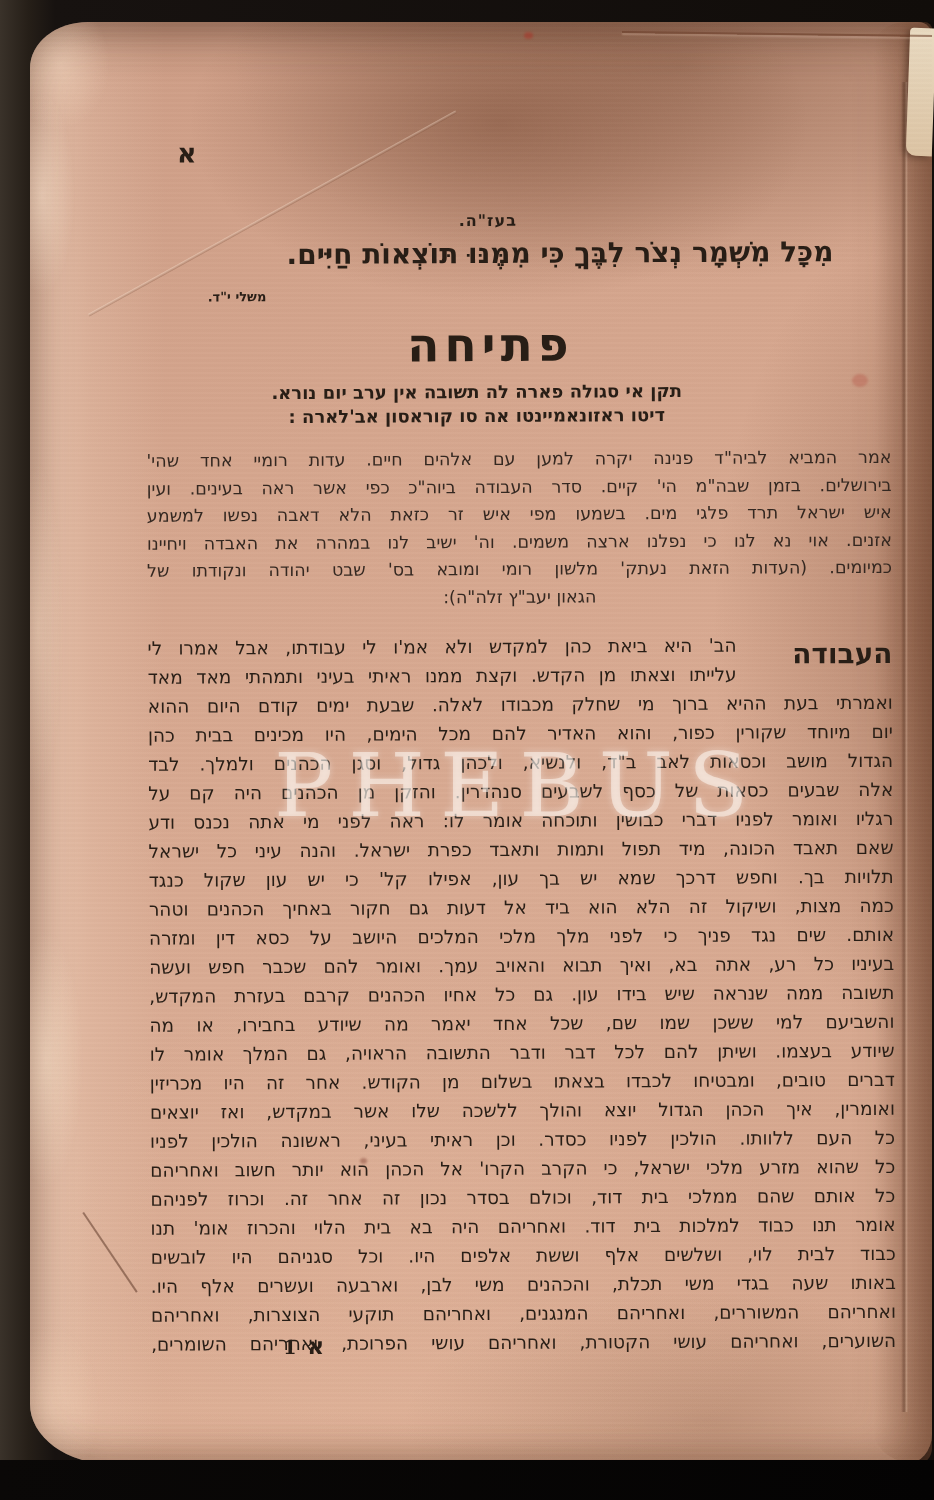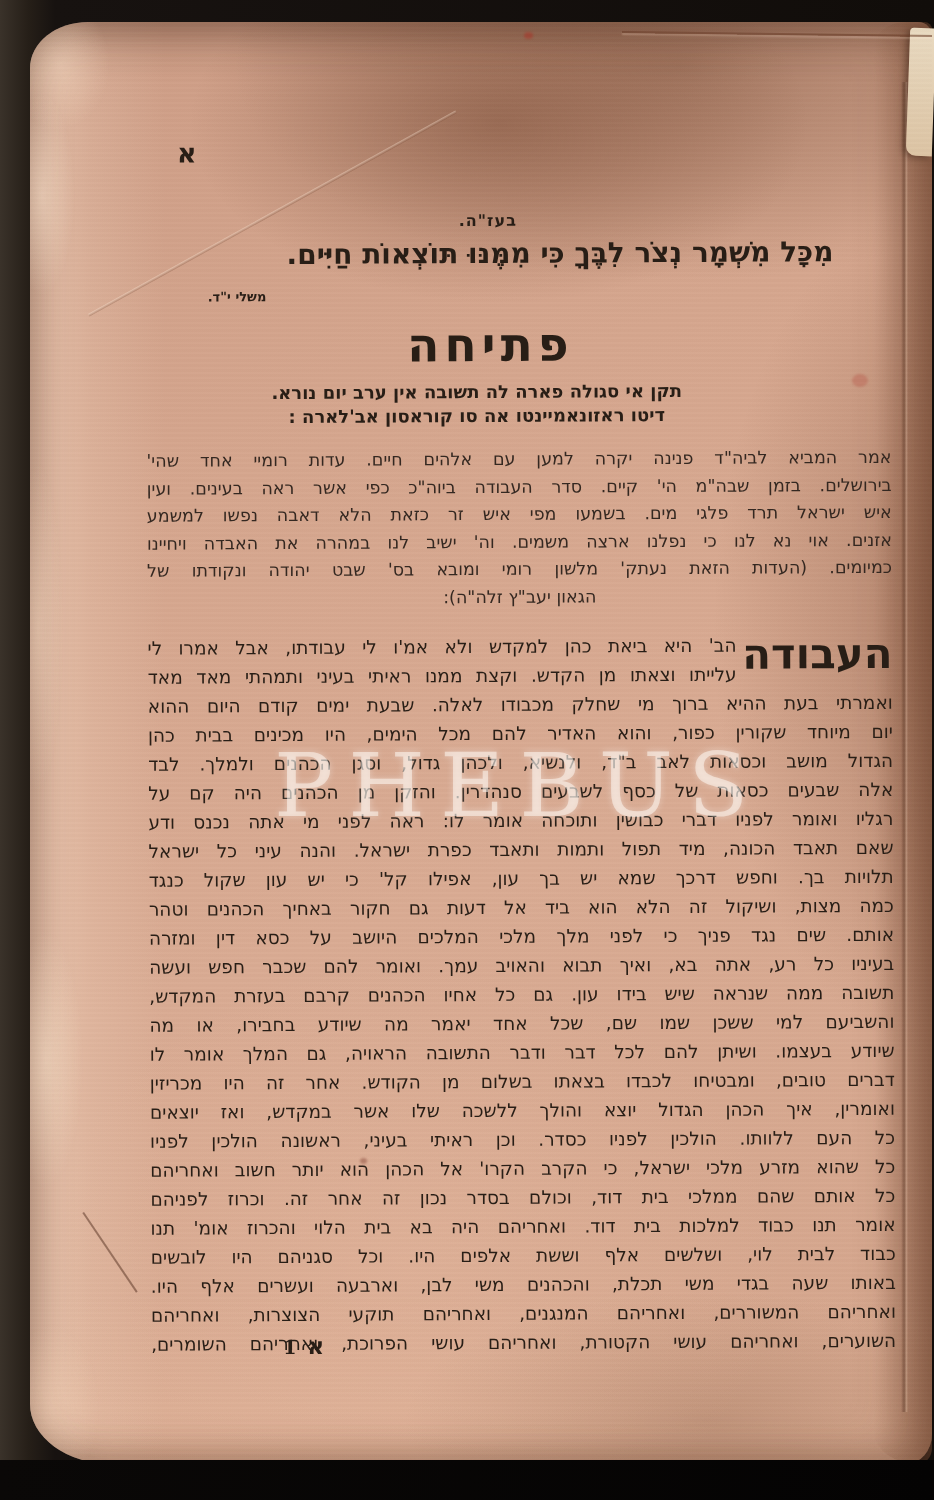--- a/index.html
+++ b/index.html
@@ -57,21 +57,21 @@
   .title{top:295px;text-align:center;transform:translateX(-28px);font-size:47px;font-weight:bold;letter-spacing:5px;}
   .ladino{text-align:center;transform:translateX(-42px);font-size:18px;font-weight:bold;white-space:nowrap;}
   .ladino-1{top:359px;} .ladino-2{top:383px;}
   .line{text-align:justify;text-align-last:justify;direction:rtl;overflow:hidden;}
   .rashi-block{top:424px;}
   .rashi-line{font-size:17.5px;line-height:27.5px;height:27.5px;color:#342821;}
   .rashi-close{text-align:center;text-align-last:center;}
   .body-block{top:610px;}
   .body-line{font-size:18.5px;line-height:29px;height:29px;}
   .body-line.half{margin-right:156px;}
-  .dropword{position:absolute;right:0;top:-6px;font-size:42px;font-weight:bold;line-height:60px;margin-left:41px;}
+  .dropword{position:absolute;right:0;top:-6px;font-size:28px;font-weight:bold;line-height:60px;margin-left:41px;}
   .footer{left:250px;top:1310px;display:flex;gap:11px;align-items:baseline;}
   .sig-heb{font-size:23px;font-weight:bold;}
   .sig-num{font-size:19px;font-weight:bold;font-family:"DejaVu Serif",serif;}
   .watermark{position:absolute;left:244px;top:712px;z-index:50;pointer-events:none;
     font-family:"DejaVu Serif",serif;font-size:88px;font-weight:normal;letter-spacing:15px;
     color:rgba(255,252,246,.52);text-shadow:0 0 7px rgba(255,255,255,.35);}
 </style>
 </head>
 <body>
 

